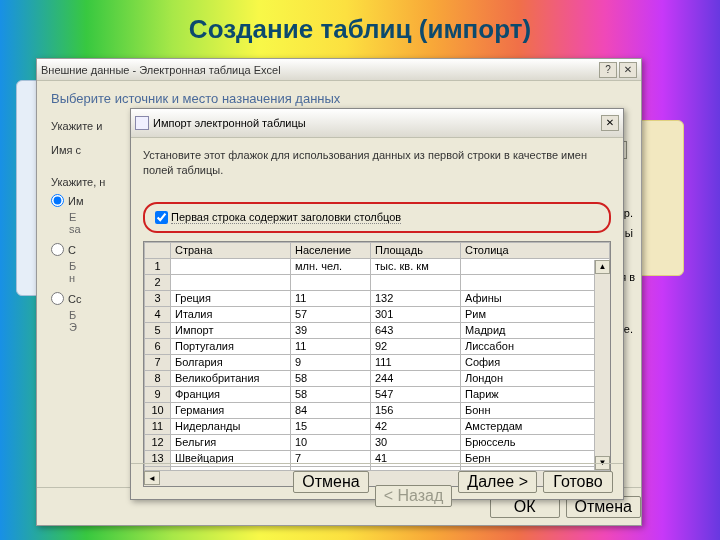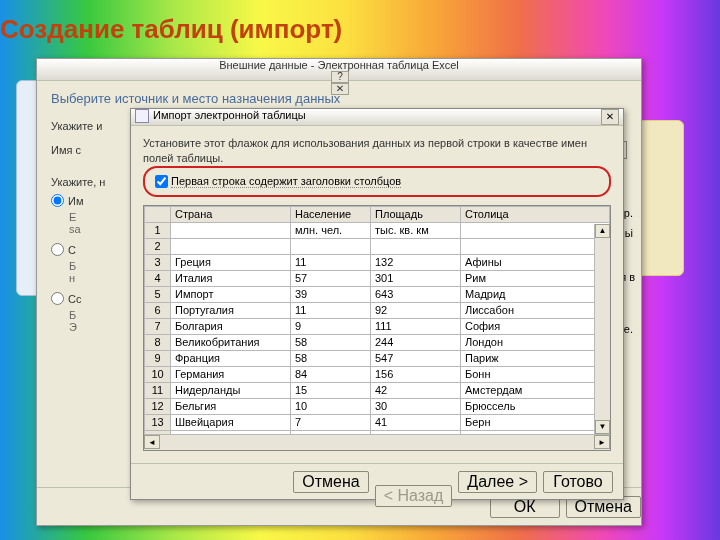--- a/index.html
+++ b/index.html
@@ -14,24 +14,24 @@
       #fce040 48%, #f8a838 60%, #f07048 72%, #f048b8 84%,
       #c838f8 92%, #6838e0 100%);
     overflow: hidden;
     position: relative;
   }
   .page-title {
     position: absolute;
     top: 14px;
     left: 0;
     right: 0;
-    text-align: left;
+    text-align: center;
     font-size: 26px;
     font-weight: bold;
-    color: #c2410c;
+    color: #0c4a6e;
   }
   .bg-box1 {
     position: absolute;
     left: 16px;
     top: 80px;
     width: 100px;
     height: 216px;
     background: #e6eef8;
     border: 1px solid #a8c0d8;
     border-radius: 6px;
@@ -60,21 +60,20 @@
   }
   .titlebar {
     height: 22px;
     background: linear-gradient(#ffffff, #dcdad0);
     display: flex;
     align-items: center;
     padding: 0 4px;
     border-bottom: 1px solid #c0c0b0;
     font-size: 11px;
     color: #333;
-    flex-direction: column;
   }
   .titlebar .spacer { flex: 1; }
   .tbtn {
     width: 18px; height: 16px;
     background: #e8e4d8;
     border: 1px solid #a0a090;
     margin-left: 2px;
     display: flex; align-items: center; justify-content: center;
     font-size: 10px; line-height: 1;
     cursor: pointer;
@@ -115,33 +114,33 @@
     position: absolute;
     left: 130px;
     top: 108px;
     width: 494px;
     height: 392px;
     background: #ece9d8;
     border: 1px solid #888;
     box-shadow: 2px 2px 6px rgba(0,0,0,0.35);
   }
   .inner-title {
-    height: 17px;
+    height: 29px;
     background: linear-gradient(#ffffff, #dcdad0);
-    display:flex; padding:0 4px;
+    display:flex; align-items:center; padding:0 4px;
     border-bottom:1px solid #c0c0b0;
     font-size:11px;
   }
   .inner-title .ticon {
     width:14px; height:14px;
     background:#f0f0ff; border:1px solid #88a; margin-right:4px;
     display:inline-block;
   }
   .inner-body { padding:10px 12px; }
-  .hint { color:#333; margin-bottom:0; line-height:1.35; }
+  .hint { color:#333; margin-bottom:24px; line-height:1.35; }
   .check-wrap {
     border:2px solid #d02020;
     border-radius:14px;
     padding:4px 6px;
     display:flex; align-items:center; gap:0;
     margin-bottom:8px;
   }
   .check-wrap label { border-bottom:1px dotted #888; }
   .grid-wrap {
     border:1px solid #888;

